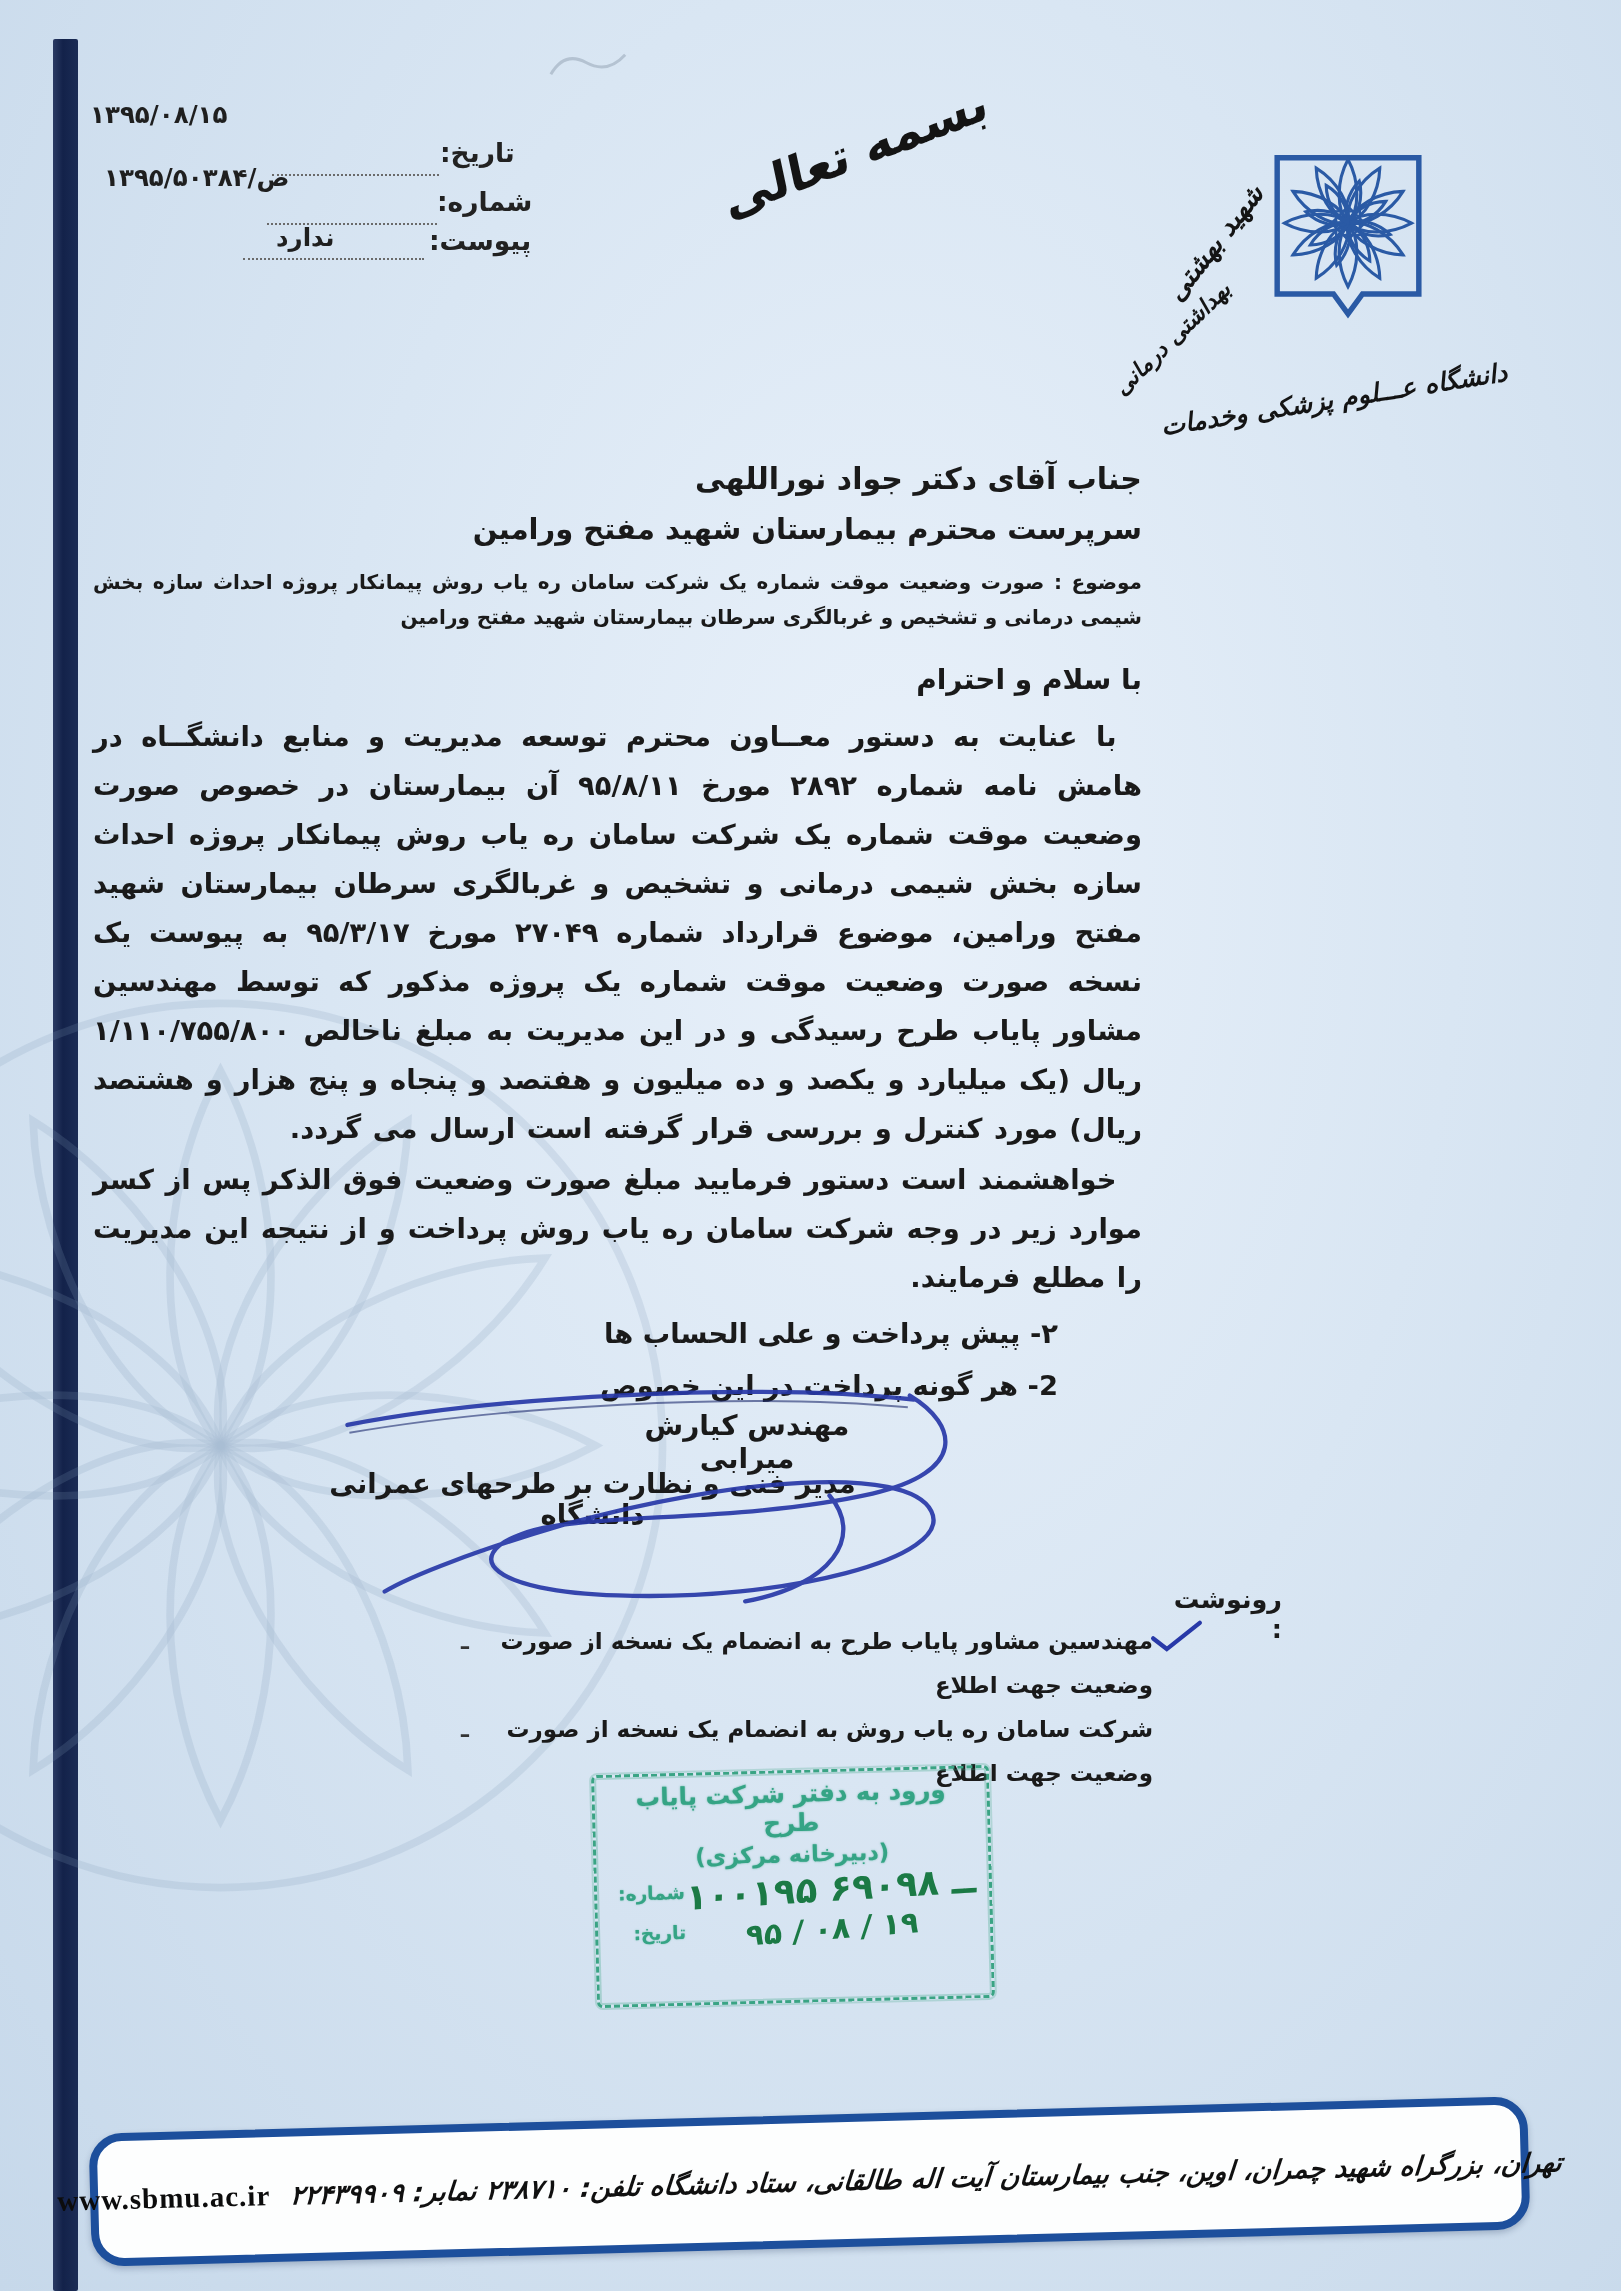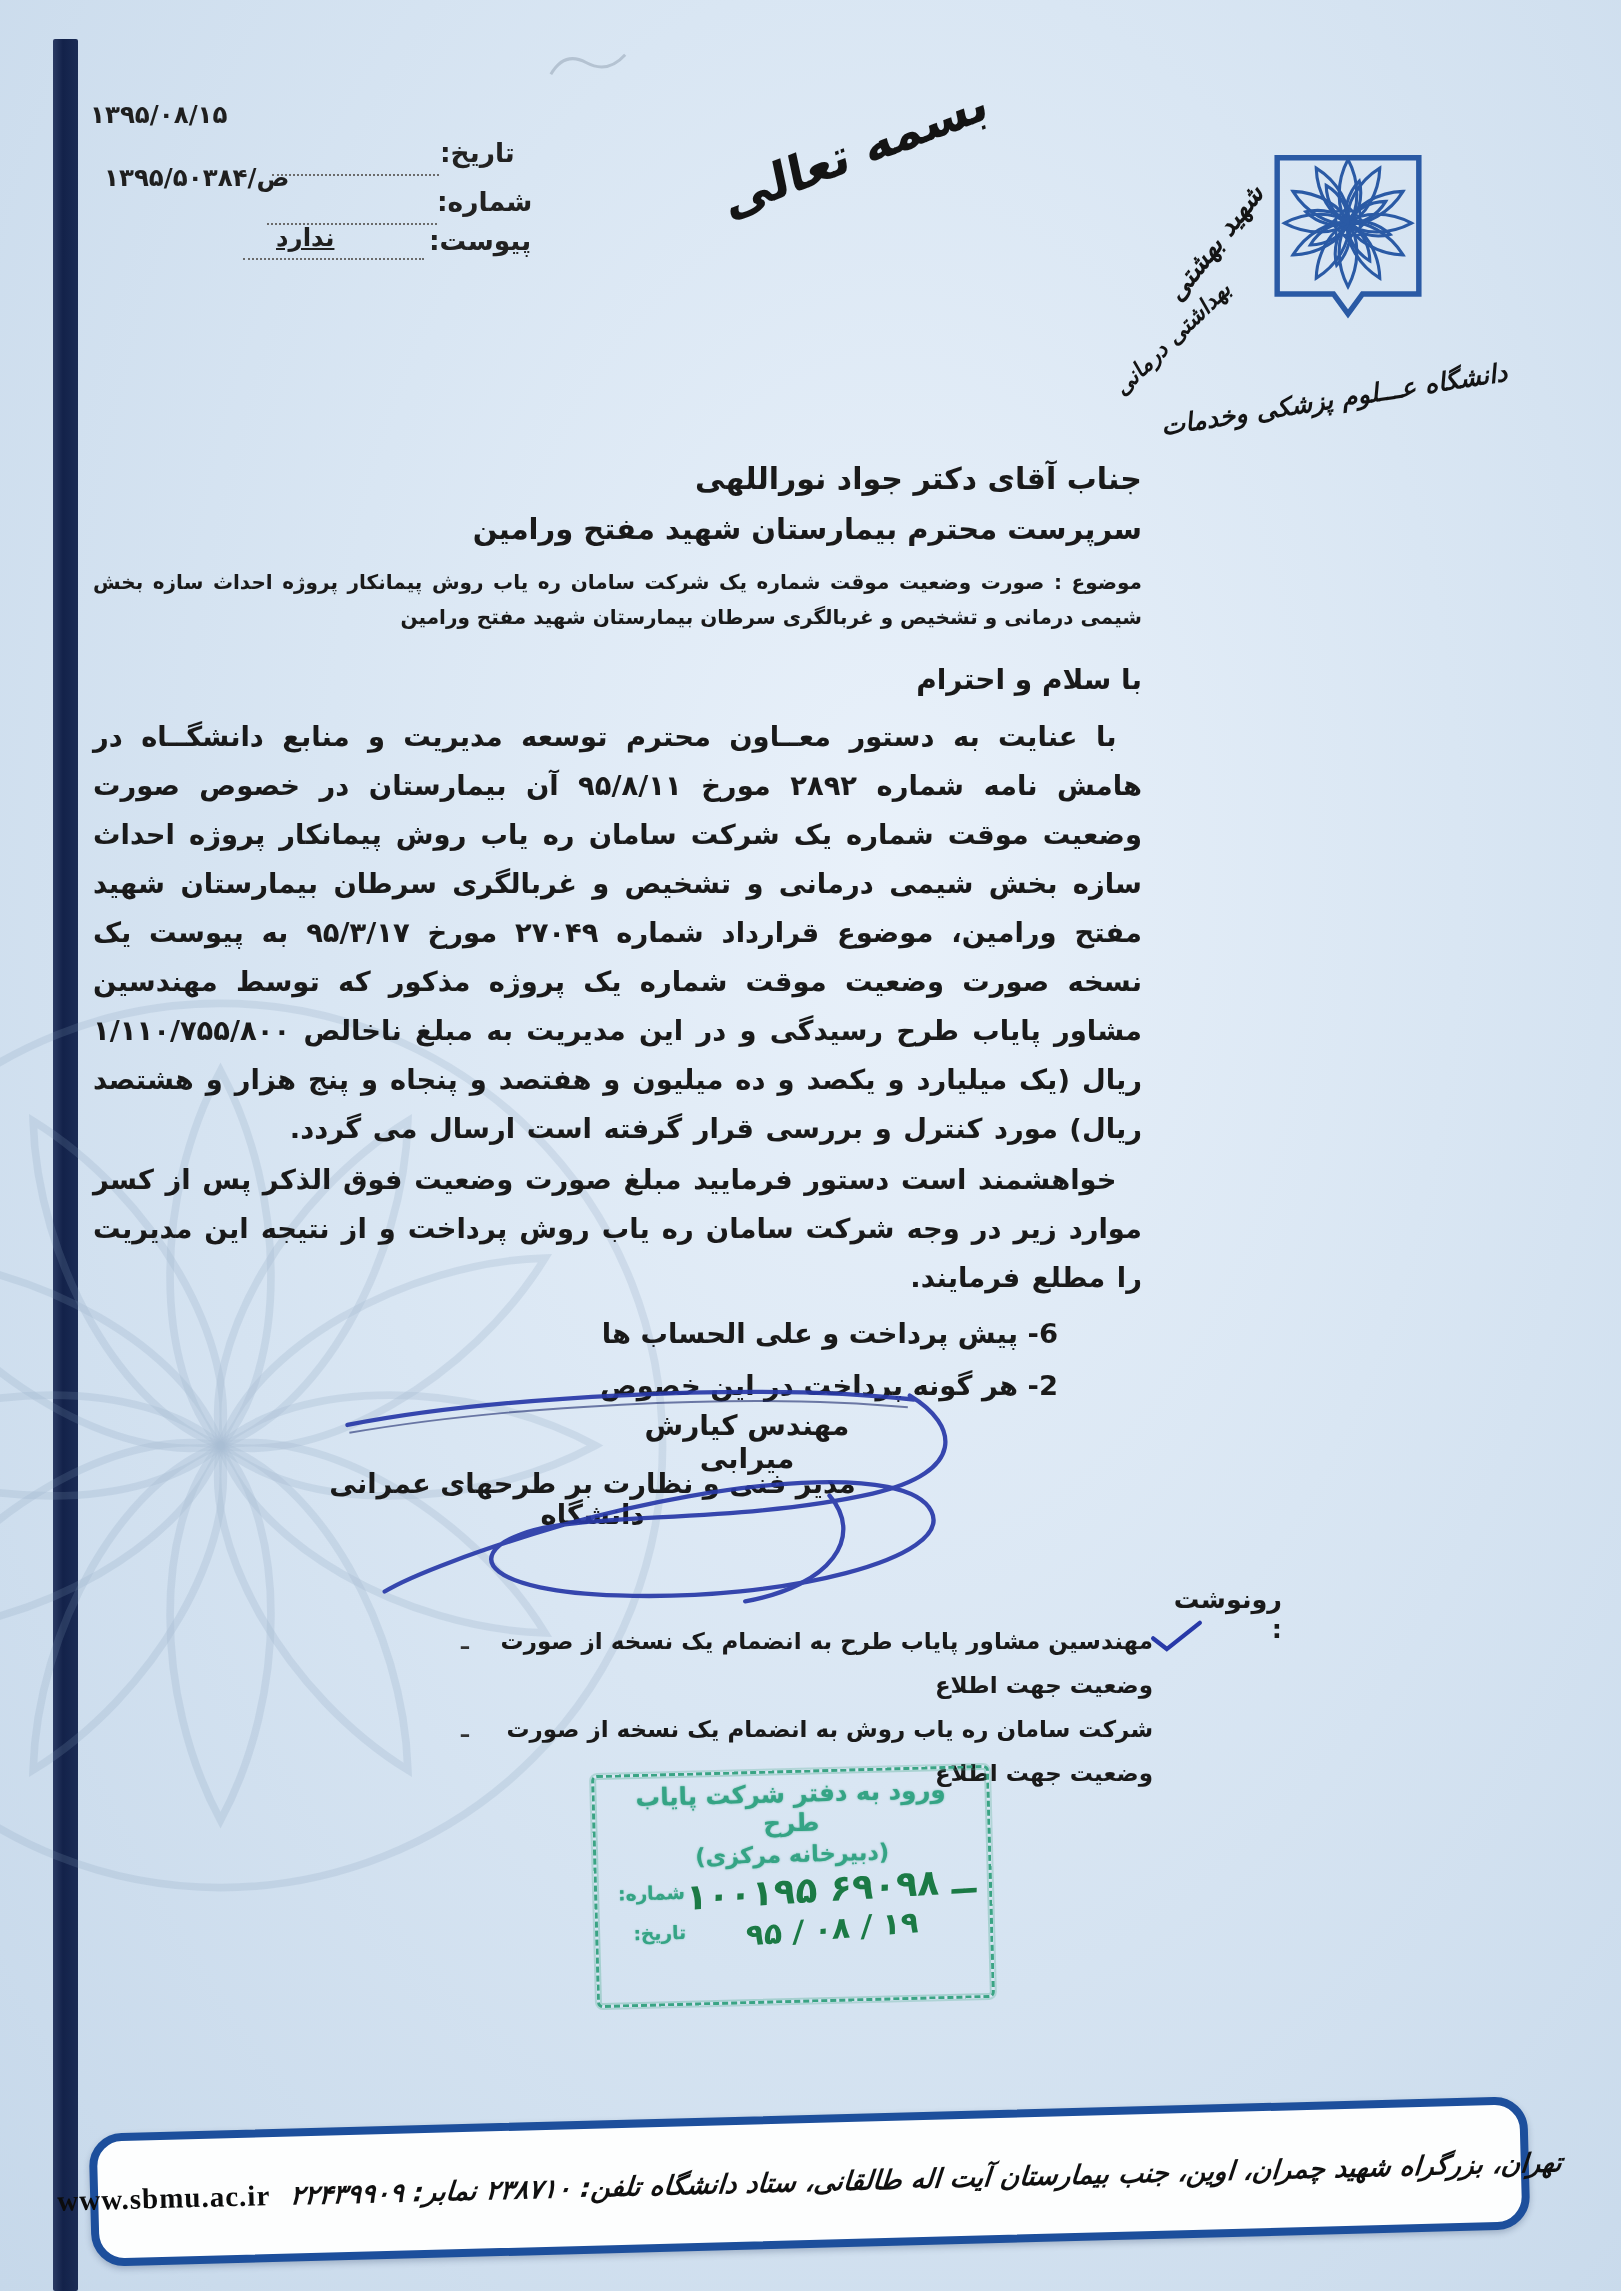--- a/index.html
+++ b/index.html
@@ -139,21 +139,21 @@
     <div class="abs dotline" style="left:272px;top:173px;width:167px;"></div>
     <span class="abs meta-value ltr" style="left:90px;top:100px;">۱۳۹۵/۰۸/۱۵</span>
 
     <span class="abs meta-label rtl" style="left:437px;top:186px;">شماره:</span>
     <div class="abs dotline" style="left:267px;top:222px;width:170px;"></div>
     <span class="abs meta-value ltr" style="left:86px;top:163px;margin-left:18px;">۱۳۹۵/ص/۵۰۳۸۴</span>
 
     <span class="abs meta-label rtl" style="left:429px;top:225px;text-align:right;">پیوست:</span>
     <div class="abs dotline" style="left:243px;top:257px;width:103px;"></div>
     <div class="abs dotline" style="left:348px;top:257px;width:76px;"></div>
-    <span class="abs meta-value rtl" style="left:276px;top:223px;text-decoration:underline;">ندارد</span>
+    <span class="abs meta-value rtl" style="left:276px;top:223px;">ندارد</span>
   </div>
 
   <div class="abs besmele rtl">بسمه تعالی</div>
 
   <div>
     <div class="abs" style="left:1257px;top:116px;">
       <svg width="182" height="227" viewBox="0 0 200 250">
         <defs>
           <path id="petal" d="M0,0 C13,-15 13,-46 0,-70 C-13,-46 -13,-15 0,0 Z"></path>
           <path id="petal2" d="M0,0 C9,-11 9,-32 0,-48 C-9,-32 -9,-11 0,0 Z"></path>
@@ -199,21 +199,21 @@
     <div class="rec-2">سرپرست محترم بیمارستان شهید مفتح ورامین</div>
     <div class="subject">موضوع : صورت وضعیت موقت شماره یک شرکت سامان ره یاب روش پیمانکار پروژه  احداث سازه بخش شیمی درمانی و تشخیص و غربالگری سرطان  بیمارستان شهید مفتح ورامین</div>
   </div>
 
   <div class="abs greeting rtl">با سلام و احترام</div>
 
   <div class="abs body-text rtl">
     <p>با عنایت به دستور معــاون محترم توسعه مدیریت و منابع دانشگــاه در هامش نامه شماره ۲۸۹۲ مورخ ⁦۹۵/۸/۱۱⁩ آن بیمارستان در خصوص صورت وضعیت موقت شماره یک شرکت سامان ره یاب روش پیمانکار پروژه احداث سازه بخش شیمی درمانی و تشخیص و غربالگری سرطان  بیمارستان شهید مفتح ورامین، موضوع قرارداد شماره ۲۷۰۴۹ مورخ ⁦۹۵/۳/۱۷⁩ به پیوست یک نسخه صورت وضعیت موقت شماره یک پروژه مذکور که توسط مهندسین مشاور پایاب طرح رسیدگی و در این مدیریت به مبلغ ناخالص ⁦۱/۱۱۰/۷۵۵/۸۰۰⁩ ریال (یک میلیارد و یکصد و ده میلیون و هفتصد و پنجاه و پنج هزار و هشتصد ریال) مورد کنترل و بررسی قرار گرفته است ارسال می گردد.</p>
     <p>خواهشمند است دستور فرمایید مبلغ صورت وضعیت فوق الذکر پس از کسر موارد زیر در وجه شرکت سامان ره یاب روش پرداخت و از نتیجه این مدیریت را مطلع فرمایند.</p>
     <div class="body-list">
-      <div>6- پیش پرداخت و علی الحساب ها</div>
+      <div>۲- پیش پرداخت و علی الحساب ها</div>
       <div>2- هر گونه پرداخت در این خصوص</div>
     </div>
   </div>
 
   <div class="abs sig-name rtl">مهندس کیارش میرابی</div>
   <div class="abs sig-title rtl">مدیر فنی و نظارت بر طرحهای عمرانی دانشگاه</div>
   <div class="abs" style="left:320px;top:1364px;">
     <svg width="676" height="265" viewBox="0 0 690 270">
       <g fill="none" stroke="#2839a8" stroke-width="4.4" stroke-linecap="round" opacity=".92">
         <path d="M28,62 C170,34 440,18 606,36"></path>

